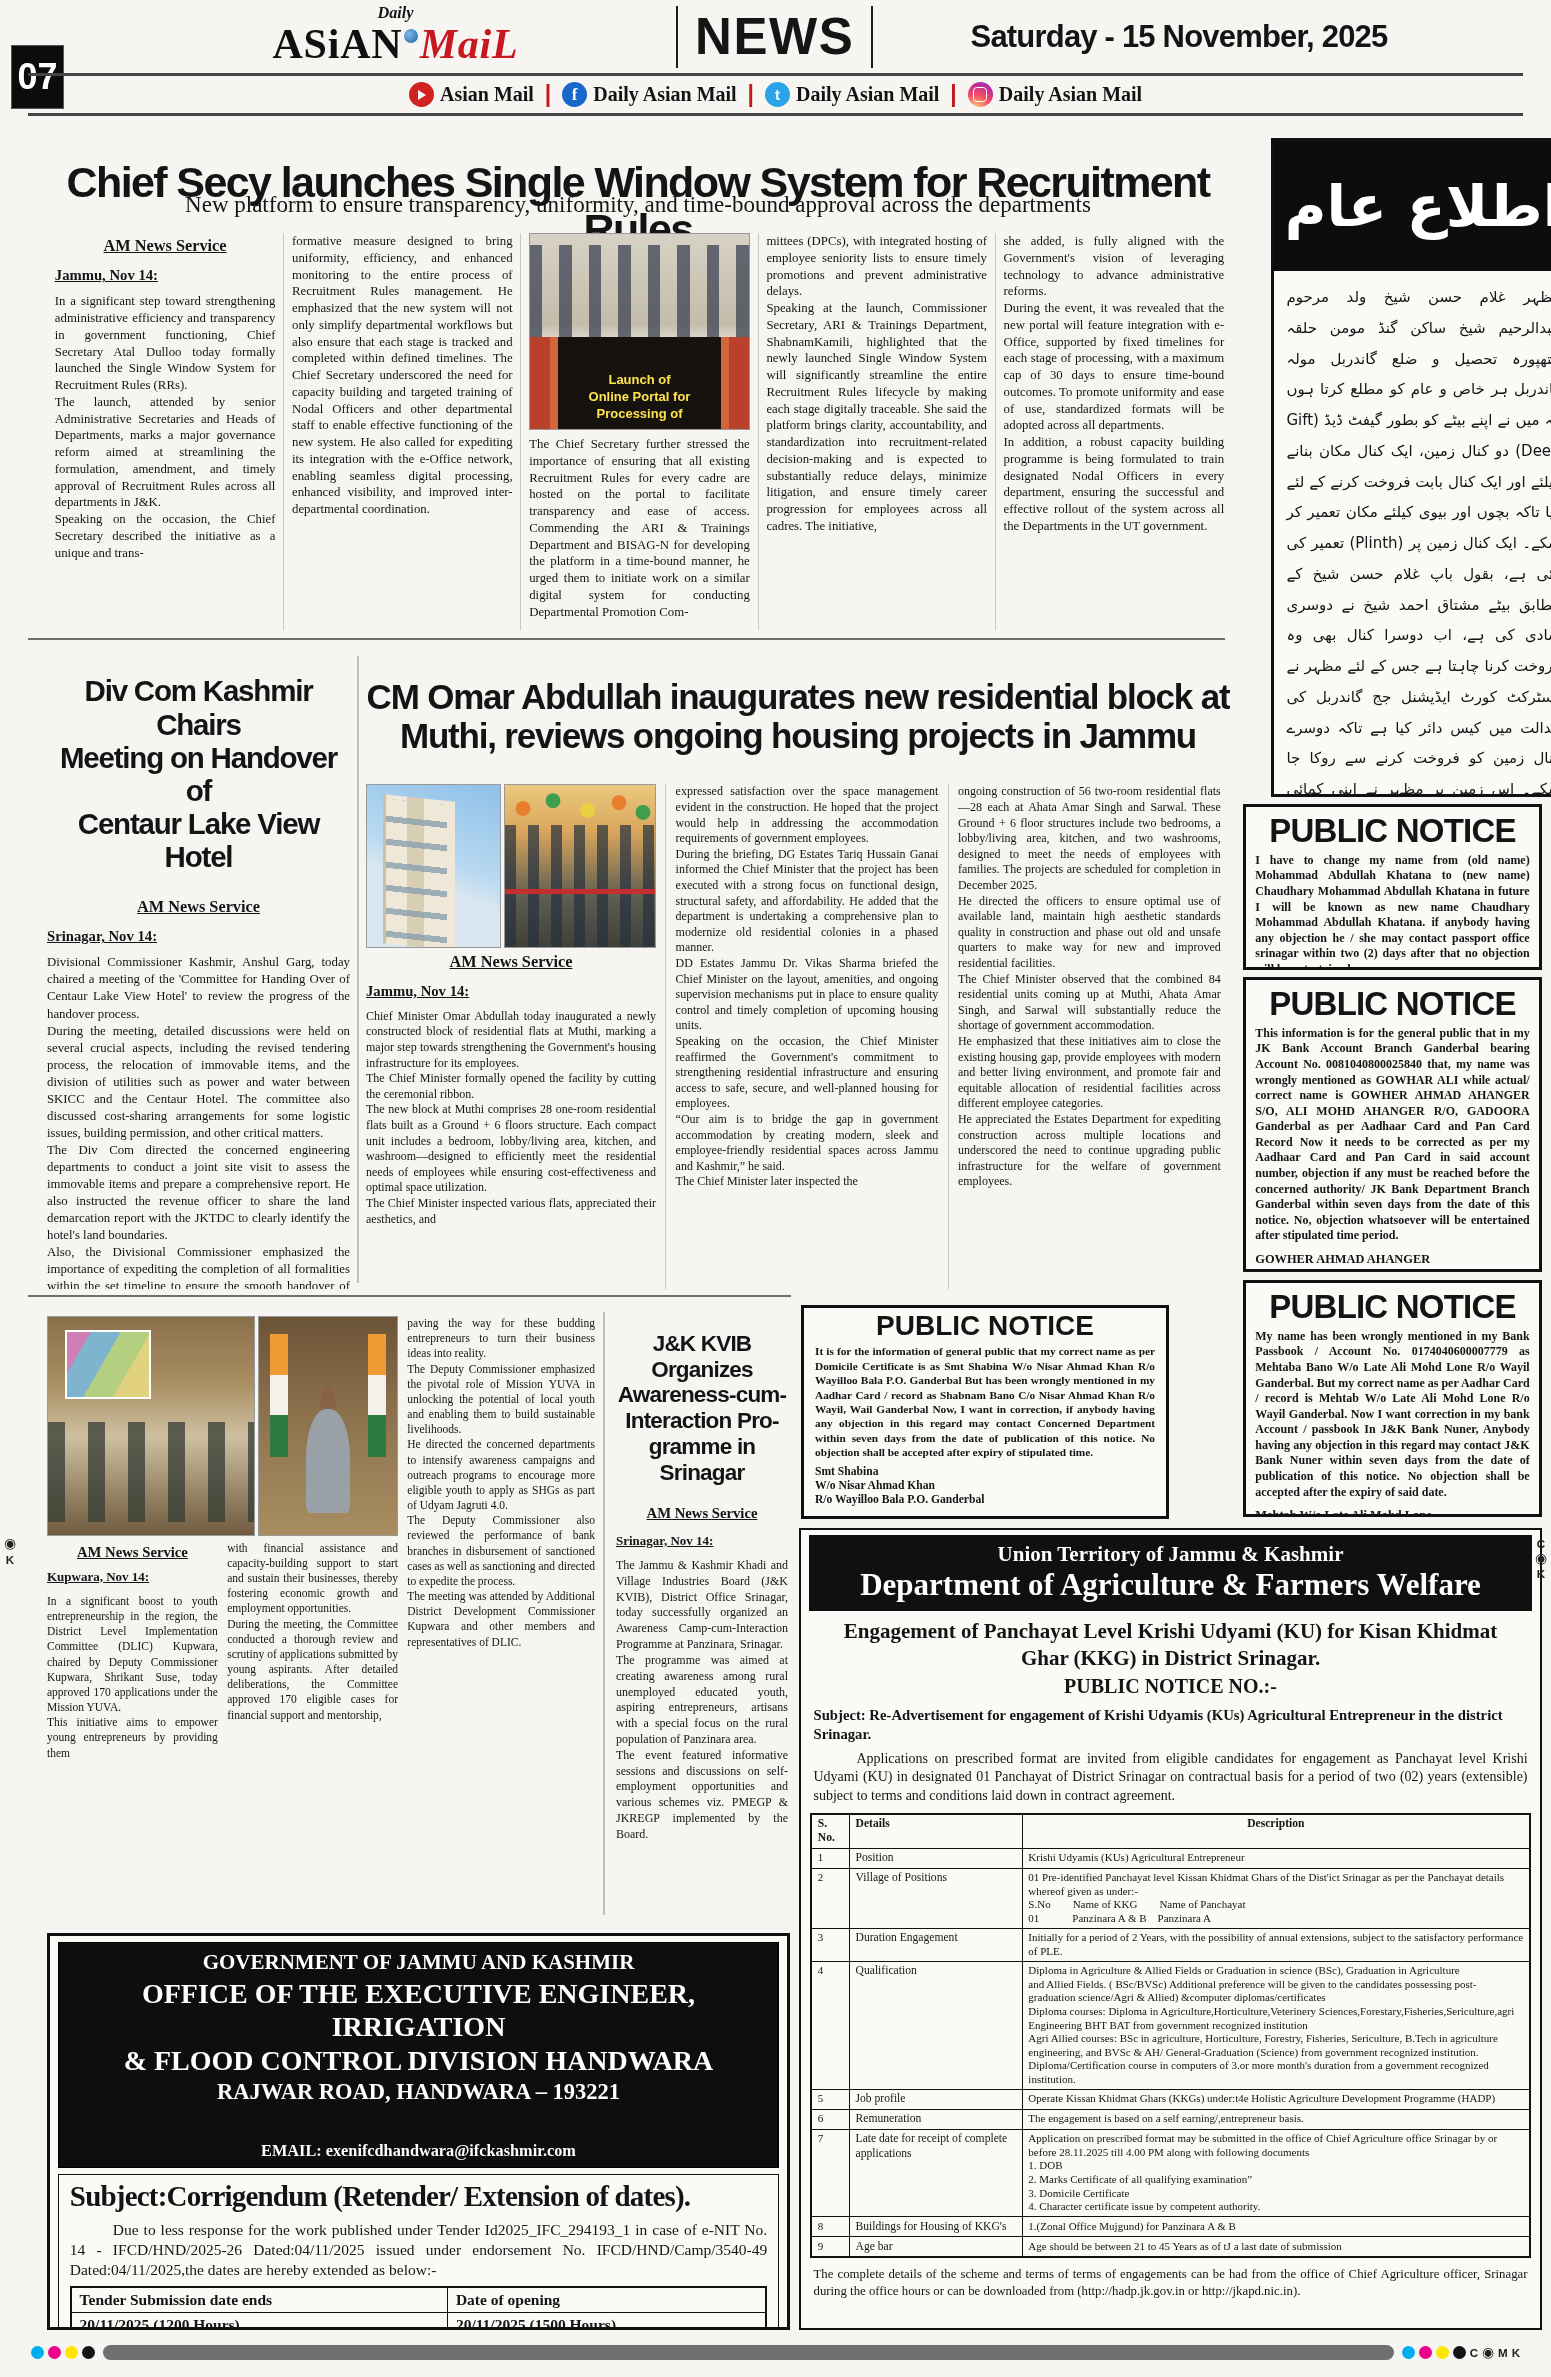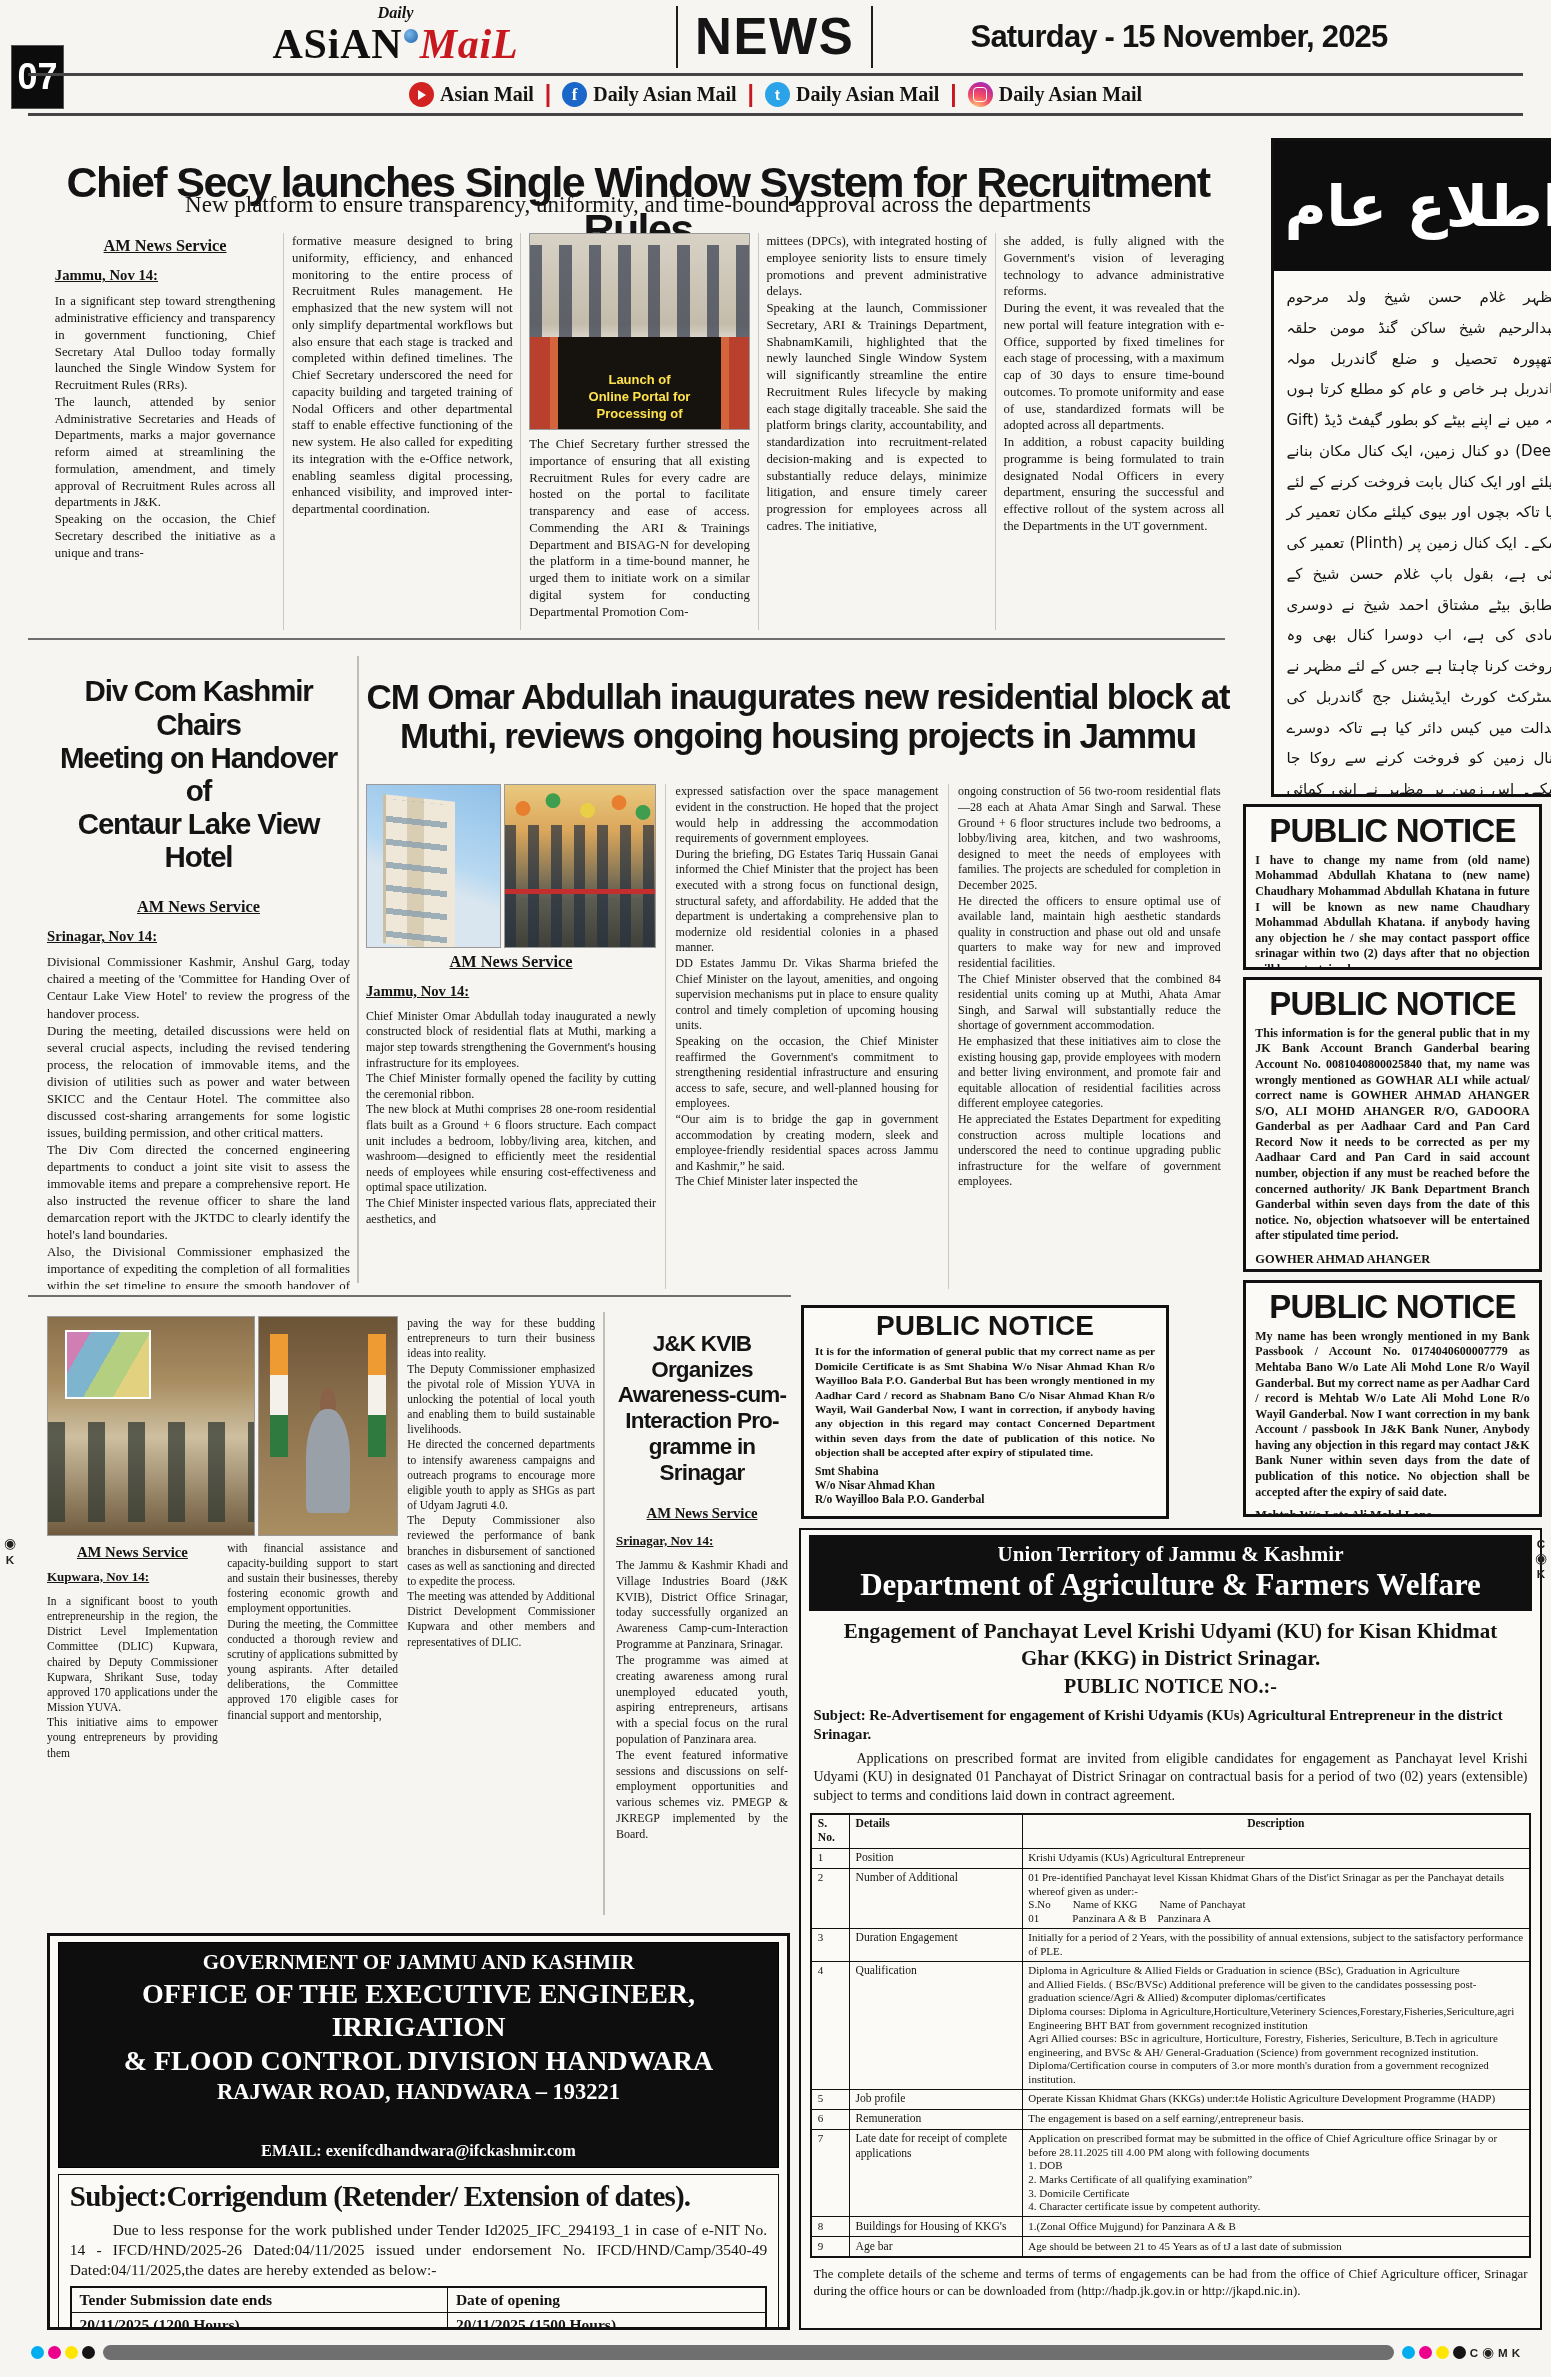--- a/index.html
+++ b/index.html
@@ -401,21 +401,21 @@
         <th class="col-det">Details</th>
         <th style="text-align:center;">Description</th>
       </tr>
       <tr>
         <td>1</td>
         <td class="det">Position</td>
         <td class="pre">Krishi Udyamis (KUs) Agricultural Entrepreneur</td>
       </tr>
       <tr>
         <td>2</td>
-        <td class="det">Number of Additional</td>
+        <td class="det">Village of Positions</td>
         <td class="pre">01 Pre-identified Panchayat level Kissan Khidmat Ghars of the Dist'ict Srinagar as per the Panchayat details whereof given as under:-
 S.No&nbsp;&nbsp;&nbsp;&nbsp;&nbsp;&nbsp;&nbsp;&nbsp;Name of KKG&nbsp;&nbsp;&nbsp;&nbsp;&nbsp;&nbsp;&nbsp;&nbsp;Name of Panchayat
 01&nbsp;&nbsp;&nbsp;&nbsp;&nbsp;&nbsp;&nbsp;&nbsp;&nbsp;&nbsp;&nbsp;&nbsp;Panzinara A &amp; B&nbsp;&nbsp;&nbsp;&nbsp;Panzinara A</td>
       </tr>
       <tr>
         <td>3</td>
         <td class="det">Duration Engagement</td>
         <td class="pre">Initially for a period of 2 Years, with the possibility of annual extensions, subject to the satisfactory performance of PLE.</td>
       </tr>
       <tr>

